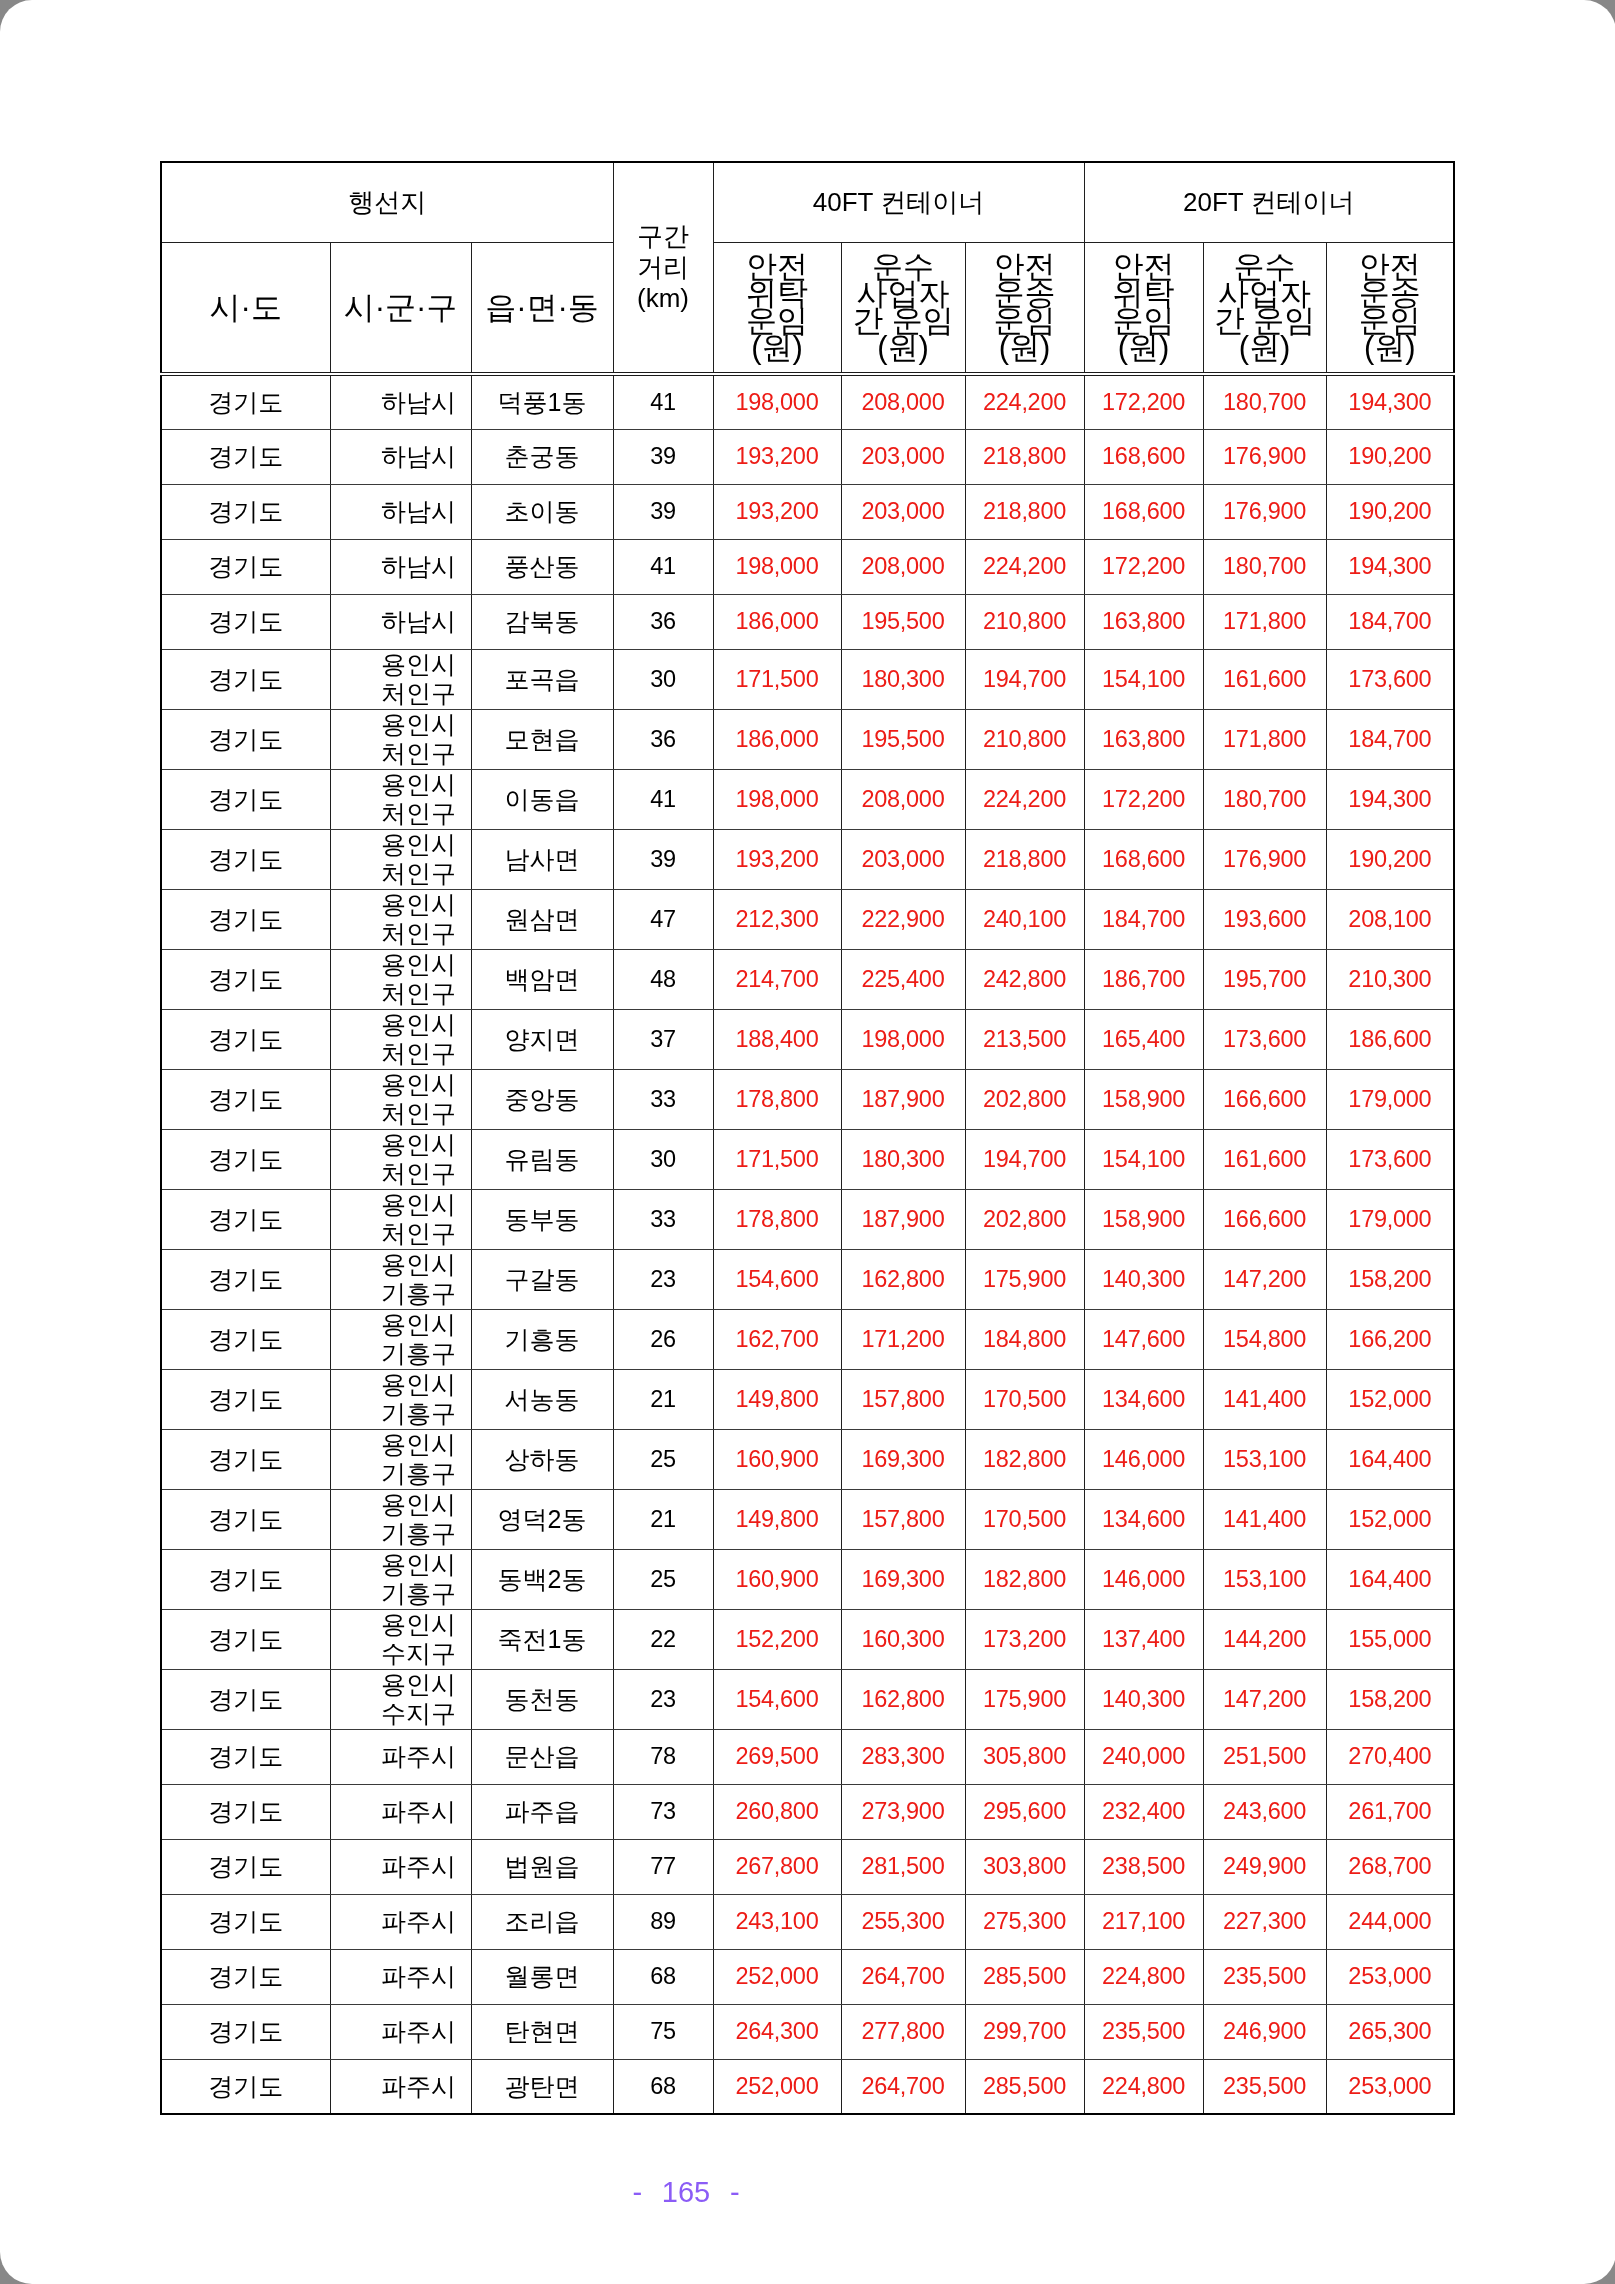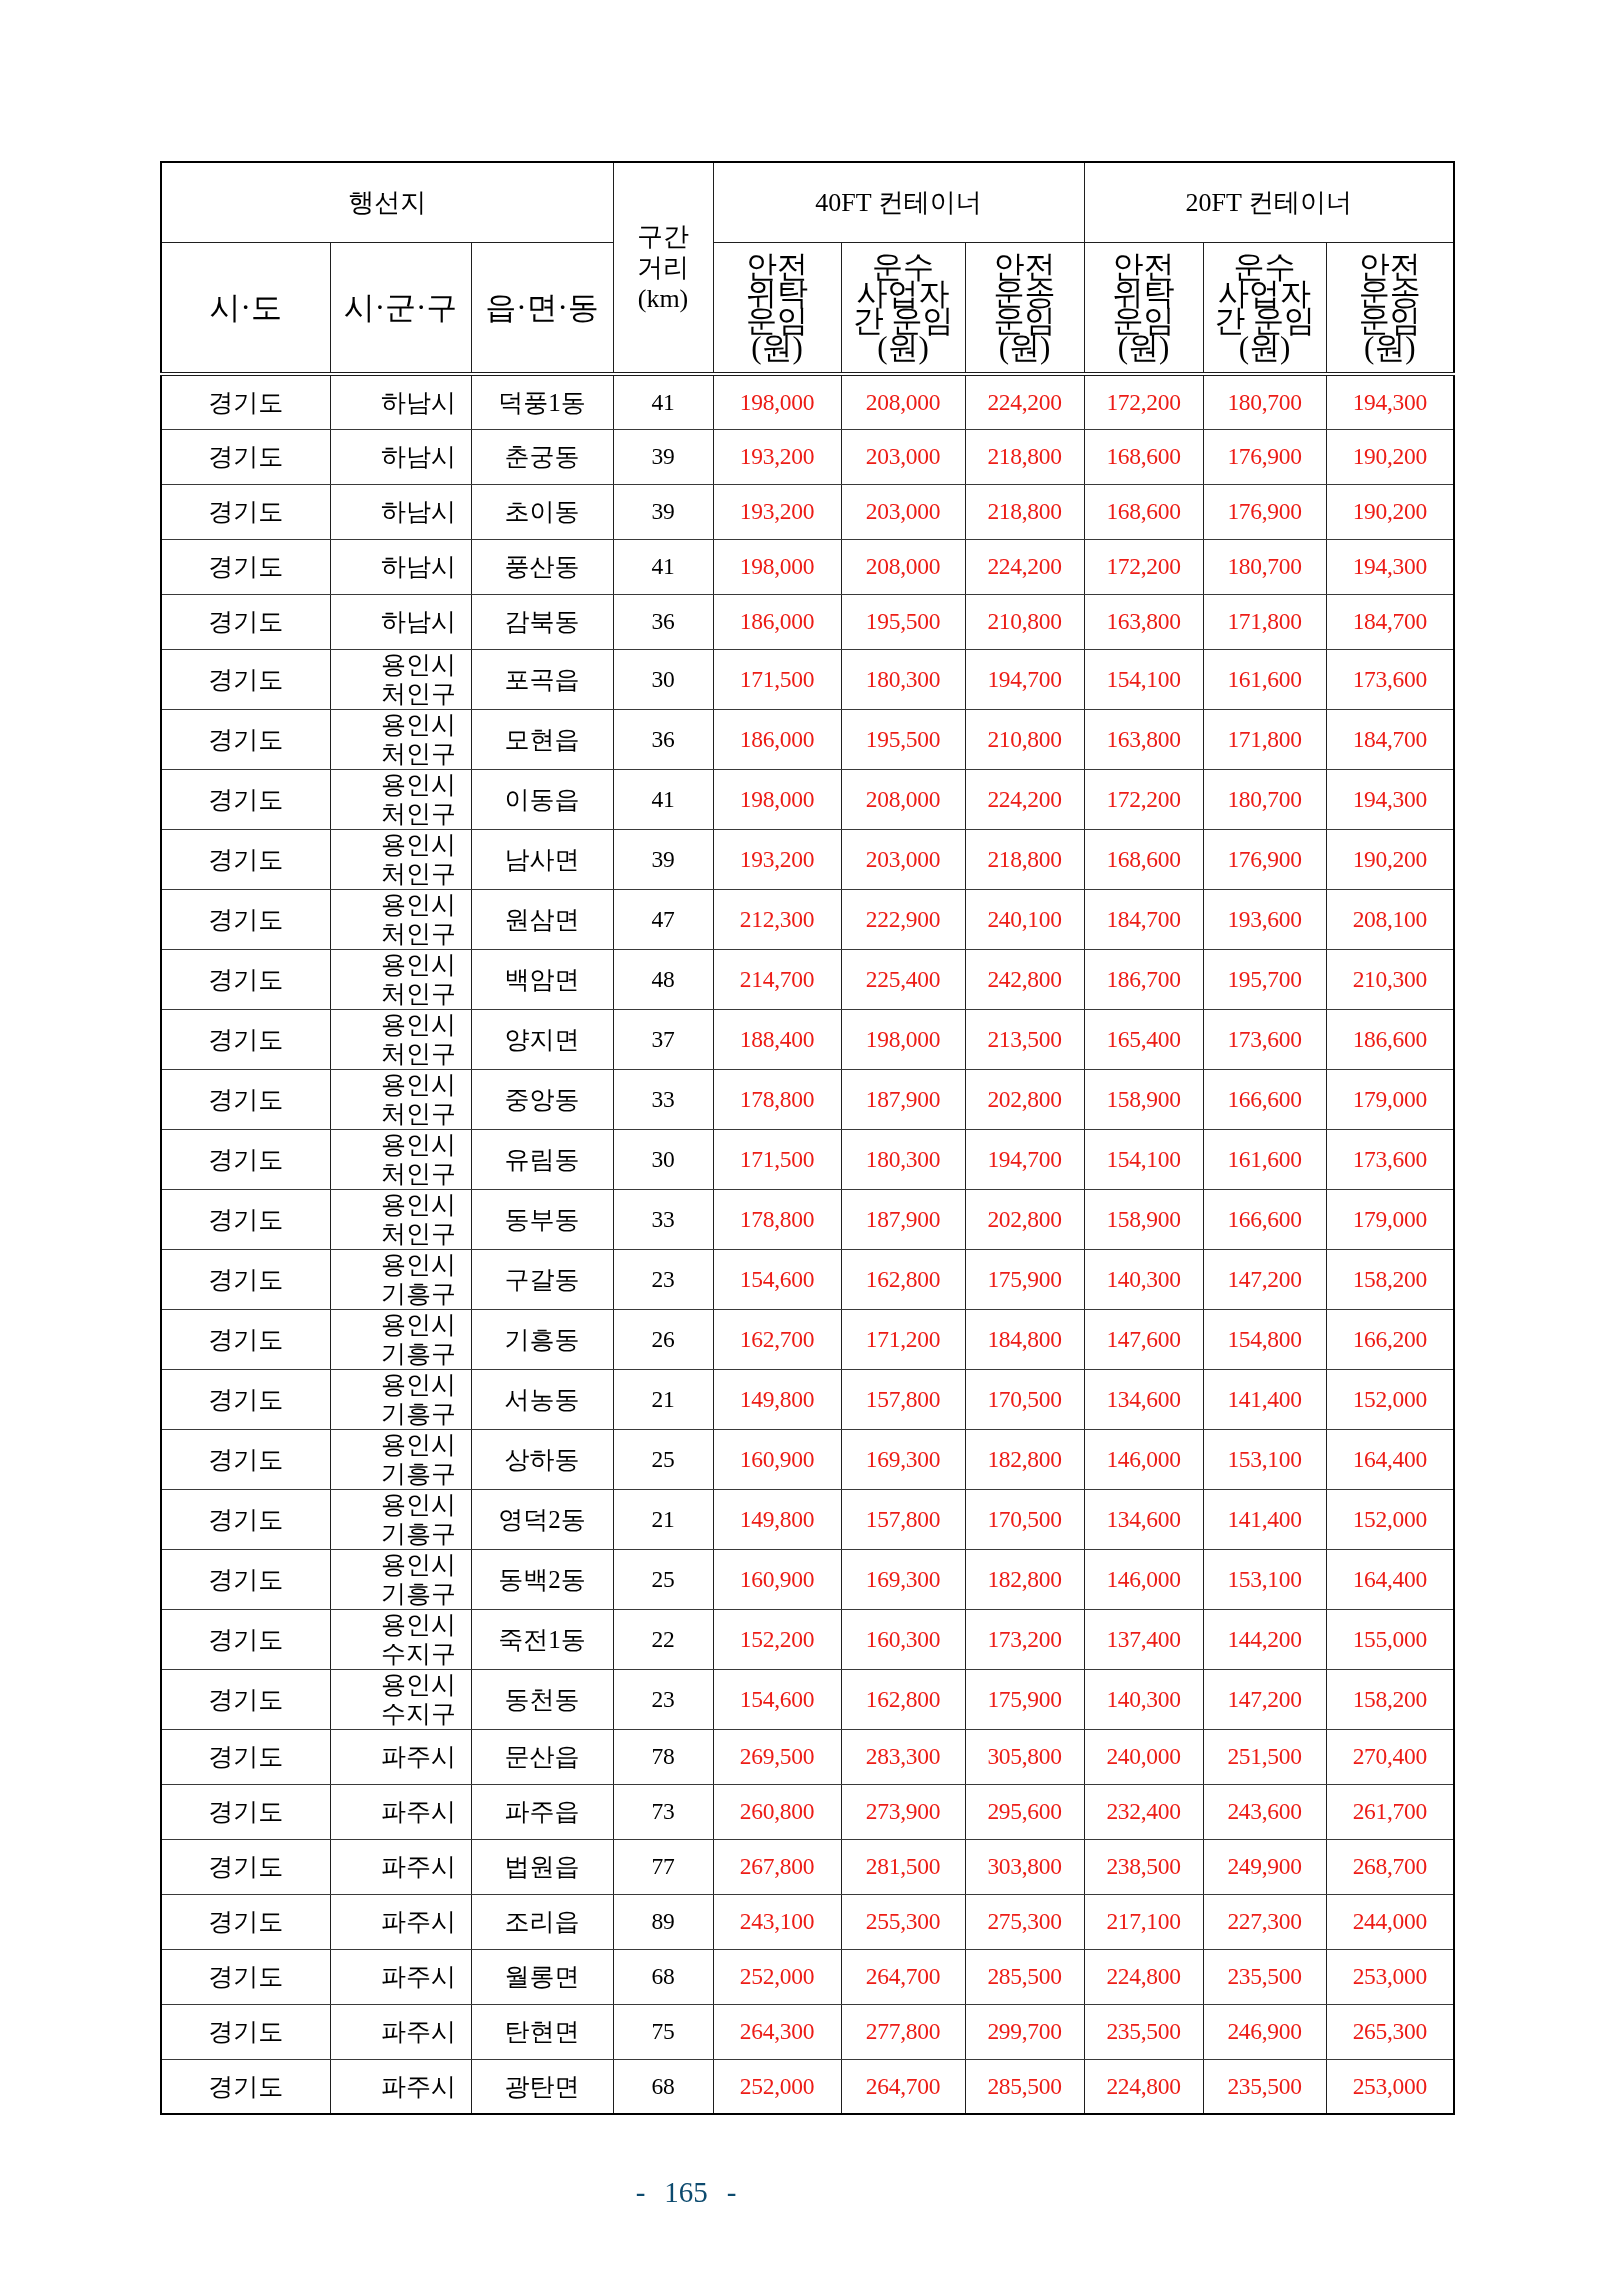--- a/index.html
+++ b/index.html
@@ -1,23 +1,24 @@
 <!DOCTYPE html>
 <html style="--price-red: #ed1c16;font-size:10.4px"><head>
 <meta charset="utf-8">
 <style>
   html, body { margin: 0; padding: 0; background: #888; }
   .page {
     position: relative;
     width: 1616px;
     height: 2284px;
     background: #ffffff;
-    font-family: Liberation Serif, serif;
+    font-family: Liberation Sans, sans-serif;
     color: #000;
     overflow: hidden;
+    border-radius: 32px;
   }
   table.freight {
     position: absolute;
     left: 160px;
     top: 161px;
     width: 1294px;
     border-collapse: collapse;
     table-layout: fixed;
     border: 2px solid #000;
   }
@@ -53,21 +54,21 @@
   td.num { font-size: 23.5px; letter-spacing: -0.3px; }
   td.price { color: var(--price-red, #ed1c16); }
   .footer {
     position: absolute;
     top: 2176px;
     left: 0;
     width: 1372px;
     text-align: center;
     font-size: 29px;
     word-spacing: 11.7px;
-    color: #0c4a6e;
+    color: #8b5cf6;
   }
 </style>
 </head>
 <body>
 
 <div class="page">
   <table class="freight">
     <colgroup>
       <col style="width:169px">
         <col style="width:141px">

